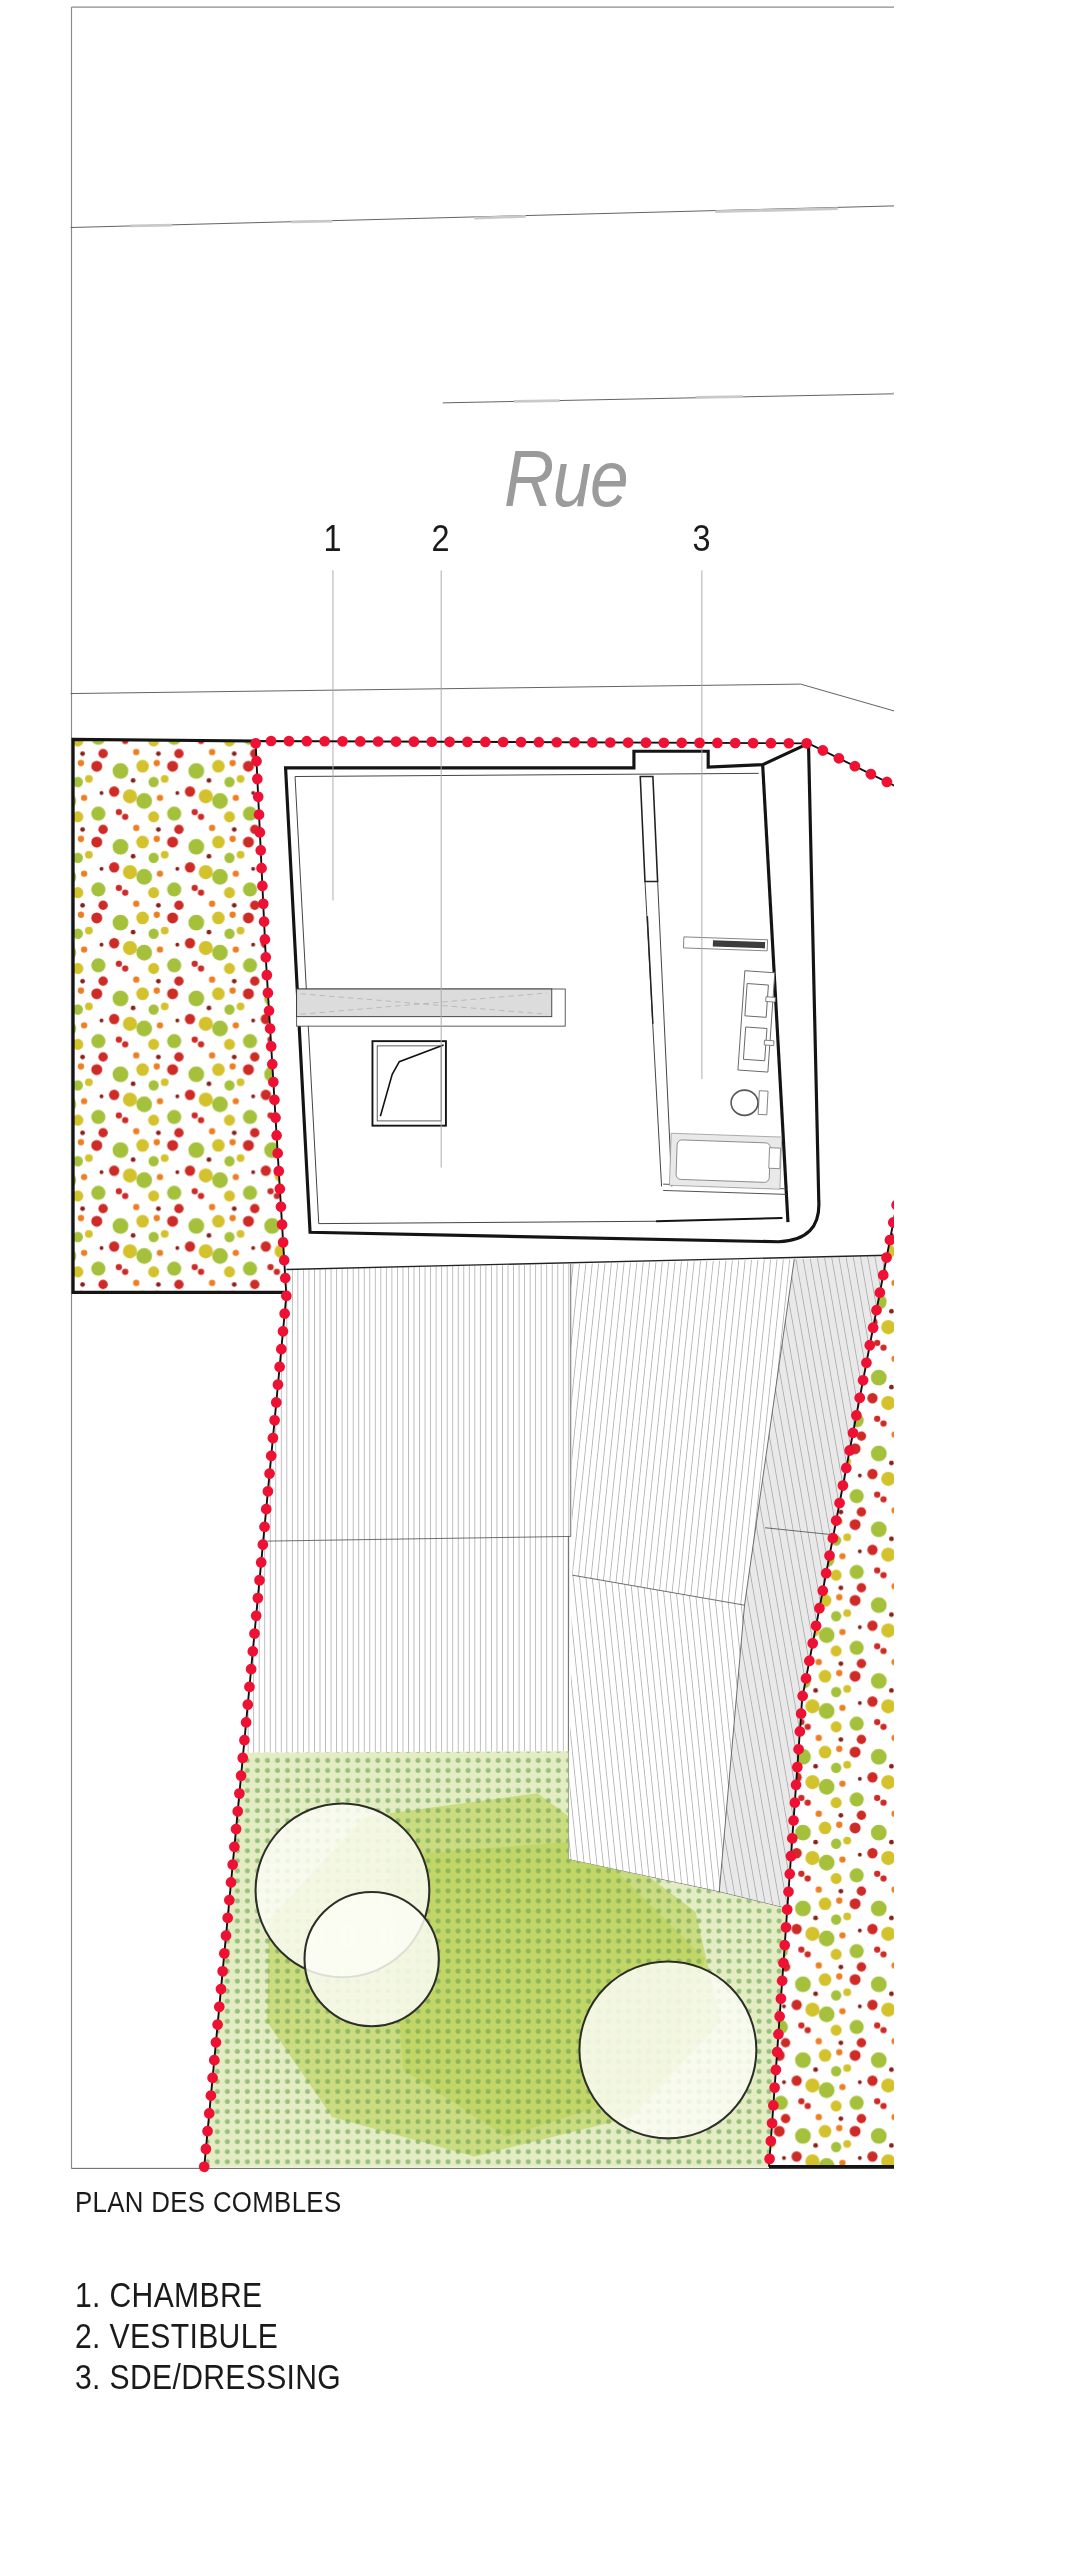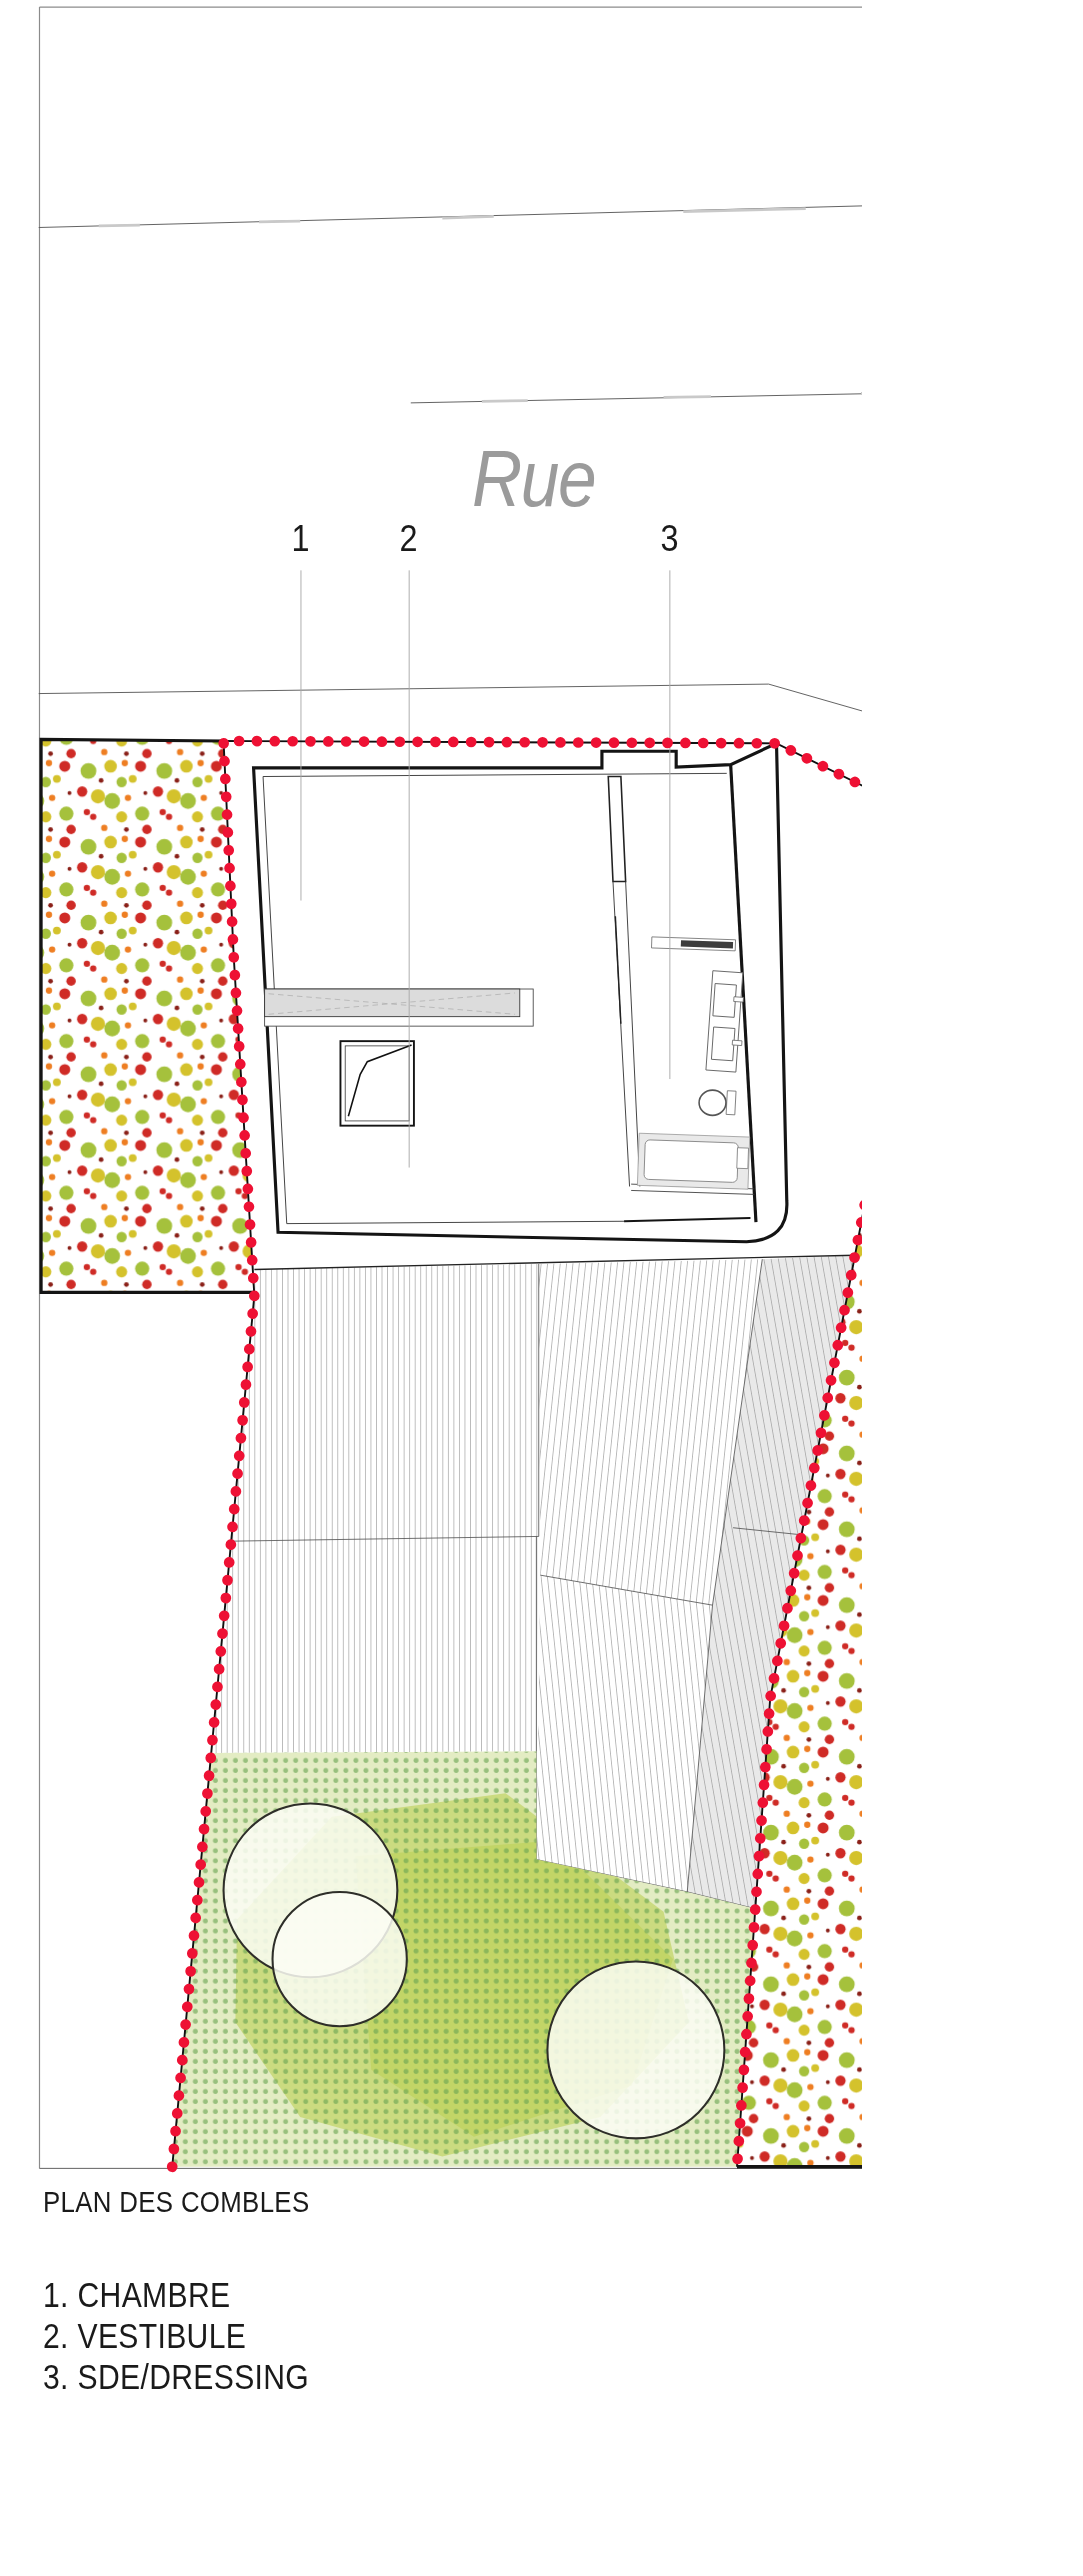--- a/index.html
+++ b/index.html
@@ -1,17 +1,17 @@
 <!DOCTYPE html>
 <html style="--boundary-red: #ee1134; --dot-green: #a5c13c; --dot-yellow: #d4c22c; --dot-red: #cf2b26; --dot-orange: #ee7e22; --dot-darkred: #8a2018; --garden-base: #e3ecc3; --garden-dot: #6aa552; --garden-blob: #b3ca3e; --tree-fill: #fbfdf4; --tree-stroke: #2e2e29; --wall: #141414; --thin: #3a3a3a; --leader: #a9a9a9; --street: #5a5a5a; --street-curb: #c9c9c9; --hatch: #9a9a9a; --band-gray: #e9e9e9; --counter-gray: #dcdcdc; --fixture: #666666; --frame: #8b8b8b; --frame-right: #b3b3b3; --text: #1a1a1a; --rue: #9b9b9b;font-size:12.6px"><head>
 <meta charset="utf-8">
 <style>
   html,body{margin:0;padding:0;background:#ffffff;}
   .page{position:relative;width:862px;height:2576px;background:#fff;overflow:hidden;
-        font-family:"Liberation Sans", sans-serif;}
+        font-family:"Liberation Sans", sans-serif;margin-left:32px;}
   .page svg{position:absolute;left:0;top:0;}
   .label{position:absolute;color:var(--text,#1a1a1a);white-space:nowrap;}
   .cond{transform:scaleX(.86);transform-origin:0 0;}
   .rue{font-size:79px;font-style:italic;color:var(--rue,#9b9b9b);
        transform:scaleX(.88);transform-origin:0 0;letter-spacing:-1.6px;}
   .callout{font-size:36px;width:47px;text-align:center;transform:scaleX(.9);transform-origin:center top;}
   .plan-title{font-size:30px;letter-spacing:0.4px;}
   .legend-line{font-size:35px;letter-spacing:0.4px;}
   .dot-green{fill:var(--dot-green);} .dot-yellow{fill:var(--dot-yellow);}
   .dot-red{fill:var(--dot-red);} .dot-orange{fill:var(--dot-orange);}

